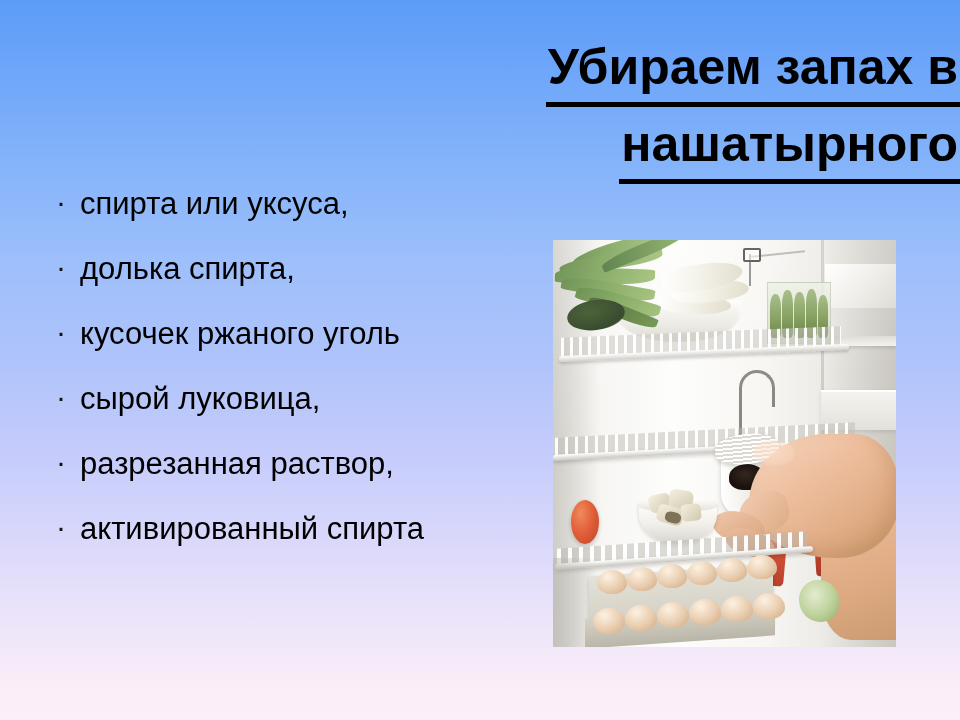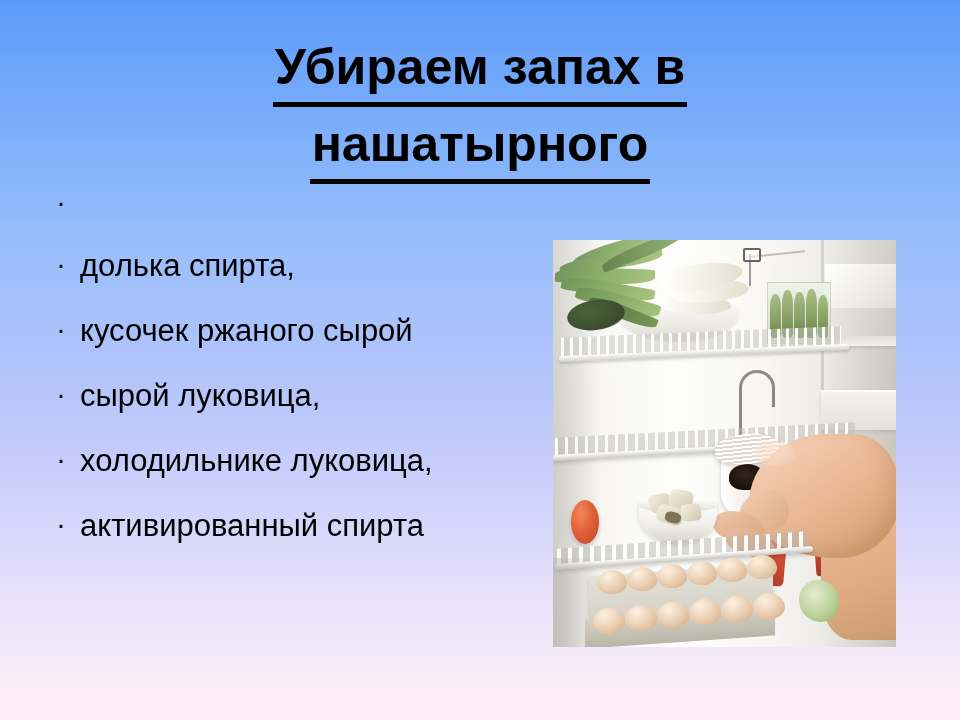--- a/index.html
+++ b/index.html
@@ -33,21 +33,21 @@
         #fdeef8 100%);
     overflow: hidden;
   }
 
   
   #title {
     position: absolute;
     top: 34px;
     left: 0;
     width: 960px;
-    text-align: center;
+    text-align: right;
     color: #000000;
     font-weight: bold;
     font-size: 50px;
     line-height: 66px;
     letter-spacing: 0px;
   }
   #title .tline {
     display: inline-block;
     border-bottom: 5px solid #000;
     padding: 0 2px 2px 2px;
@@ -425,48 +425,49 @@
     <span class="tl2wrap">
       <span class="tline">нашатырного</span>
     </span>
   </div>
 
   <div id="bullets">
 
     <div class="bullet-row">
       <span class="bullet-dot">·</span>
       <span class="bullet-text">
+        <span class="l2">спирта или уксуса,</span>
       </span>
     </div>
 
     <div class="bullet-row">
       <span class="bullet-dot">·</span>
       <span class="bullet-text">
         <span>долька спирта,</span>
       </span>
     </div>
 
     <div class="bullet-row">
       <span class="bullet-dot">·</span>
       <span class="bullet-text">
-        <span>кусочек ржаного сырой</span>
+        <span>кусочек ржаного уголь</span>
       </span>
     </div>
 
     <div class="bullet-row">
       <span class="bullet-dot">·</span>
       <span class="bullet-text">
         <span>сырой луковица,</span>
       </span>
     </div>
 
     <div class="bullet-row">
       <span class="bullet-dot">·</span>
       <span class="bullet-text">
-        <span>холодильнике луковица,</span>
+        <span>разрезанная раствор,</span>
       </span>
     </div>
 
     <div class="bullet-row">
       <span class="bullet-dot">·</span>
       <span class="bullet-text">
         <span>активированный спирта</span>
       </span>
     </div>
 

